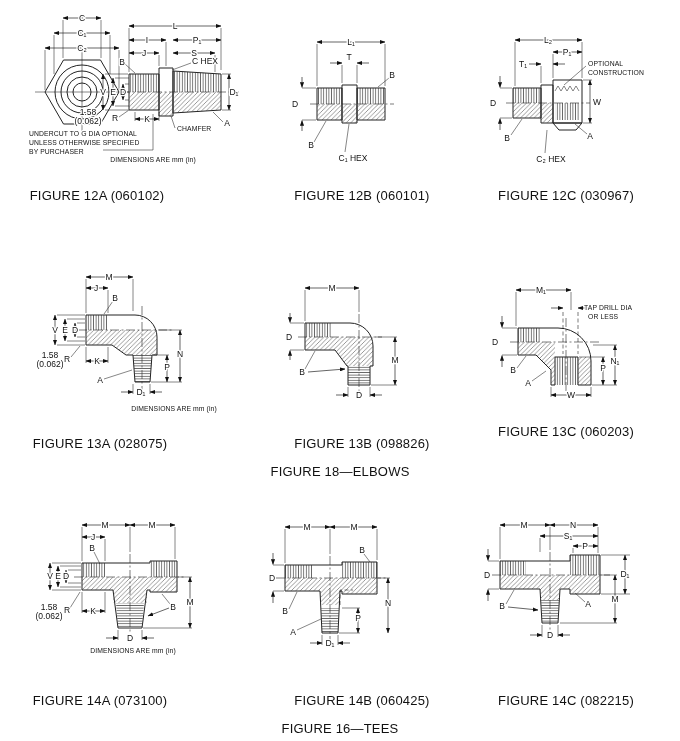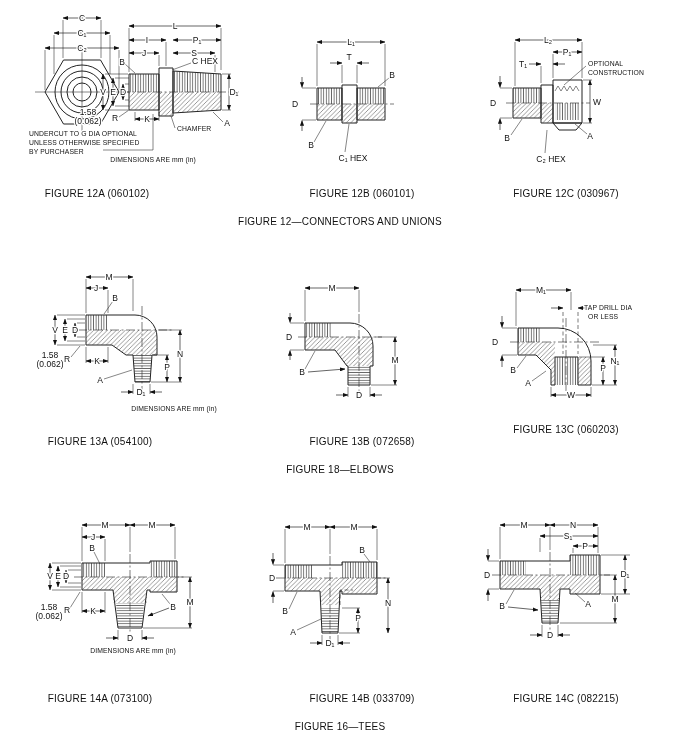--- a/index.html
+++ b/index.html
@@ -1,18 +1,18 @@
 <!DOCTYPE html>
 <html><head>
 <meta charset="utf-8">
 <style>
   html,body{margin:0;padding:0;background:#e8e8e8;}
   .page{position:relative;width:680px;height:741px;background:#ffffff;overflow:hidden;
         font-family:"Liberation Sans",sans-serif;}
-  .cap{position:absolute;transform:translateX(-50%);font-size:10px;color:#111;
+  .cap{position:absolute;transform:translateX(-50%);font-size:13px;color:#111;
        white-space:nowrap;letter-spacing:.2px;}
   svg{position:absolute;overflow:visible;}
   .o{fill:none;stroke:#222;stroke-width:1;stroke-linejoin:round;}
   .d{stroke:#222;stroke-width:.7;fill:none;}
   .x{stroke:#222;stroke-width:.55;fill:none;}
   .c{stroke:#222;stroke-width:.6;stroke-dasharray:9 2.5 2 2.5;fill:none;}
   .h{stroke:#222;stroke-width:.6;stroke-dasharray:4 2.5;fill:none;}
   text.l{font-family:"Liberation Sans",sans-serif;font-size:8.5px;fill:#111;text-anchor:middle;
          paint-order:stroke;stroke:#fff;stroke-width:2.6px;stroke-linejoin:round;}
   text.s{font-size:6.8px;letter-spacing:.1px;}
@@ -169,21 +169,20 @@
   <text class="l" x="29" y="129">B</text>
   <path class="x" d="M109 122L97 112"></path>
   <text class="l" x="112" y="127">A</text>
   <path class="x" d="M69 118L67 141"></path>
   <text class="l" x="73" y="150">C₂ HEX</text>
 </svg>
 
 <div class="cap" style="left:97px;top:188px">FIGURE 12A (060102)</div>
 <div class="cap" style="left:362px;top:188px">FIGURE 12B (060101)</div>
 <div class="cap" style="left:566px;top:188px">FIGURE 12C (030967)</div>
-<div class="cap" style="left:340px;top:216px">FIGURE 12—CONNECTORS AND UNIONS</div>
 
 <svg width="215" height="168" style="left:22px;top:258px">
   <path class="c" d="M56 72H150 M120 48V132"></path>
   <path class="o" d="M64 57H113A22 22 0 0 1 135 79V97H130L128 124H113L111 97H104L90 87H64Z"></path>
   <rect x="64" y="57" width="22" height="15" fill="url(#thr)"></rect>
   <polygon points="64,72 135,72 135,97 111,97 104,97 90,87 64,87" fill="url(#hat)"></polygon>
   <polygon points="111,97 130,97 128,124 113,124" fill="url(#thrH)"></polygon>
   <path class="x" d="M64 21V55 M111 21V53 M86 32V55"></path>
   <path class="d" d="M64 19H111" marker-start="url(#ar)" marker-end="url(#ar)"></path>
   <text class="l" x="87" y="22">M</text>
@@ -273,22 +272,22 @@
   <path class="d" d="M73 137H113" marker-start="url(#ar)" marker-end="url(#ar)"></path>
   <text class="l" x="93" y="140">W</text>
   <path class="x" d="M115 87H139 M114 127H139"></path>
   <path class="d" d="M137 87V127" marker-start="url(#ar)" marker-end="url(#ar)"></path>
   <text class="l" x="137" y="106">N₁</text>
   <path class="x" d="M101 99H127"></path>
   <path class="d" d="M125 99V127" marker-start="url(#ar)" marker-end="url(#ar)"></path>
   <text class="l" x="125" y="113">P</text>
 </svg>
 
-<div class="cap" style="left:100px;top:436px">FIGURE 13A (054100)</div>
-<div class="cap" style="left:362px;top:436px">FIGURE 13B (072658)</div>
+<div class="cap" style="left:100px;top:436px">FIGURE 13A (028075)</div>
+<div class="cap" style="left:362px;top:436px">FIGURE 13B (098826)</div>
 <div class="cap" style="left:566px;top:424px">FIGURE 13C (060203)</div>
 <div class="cap" style="left:340px;top:464px">FIGURE 18—ELBOWS</div>
 
 <svg width="215" height="160" style="left:20px;top:508px">
   <path class="c" d="M54 69H165 M110 46V128"></path>
   <path class="o" d="M62 55H130V53H157V84H130V82H127L122 120H98L93 82H62Z"></path>
   <rect x="62" y="55" width="23" height="14" fill="url(#thr)"></rect>
   <rect x="130" y="53" width="27" height="16" fill="url(#thr)"></rect>
   <rect x="62" y="69" width="68" height="13" fill="url(#hat)"></rect>
   <rect x="130" y="69" width="27" height="15" fill="url(#hat)"></rect>
@@ -400,17 +399,17 @@
   <path class="x" d="M28 96L36 82"></path>
   <path class="d" d="M30 99L60 102" marker-end="url(#ar)"></path>
   <text class="l" x="24" y="101">B</text>
   <path class="x" d="M64 117V129 M80 117V129"></path>
   <path class="d" d="M52 127H64" marker-end="url(#ar)"></path>
   <path class="d" d="M92 127H80" marker-end="url(#ar)"></path>
   <text class="l" x="72" y="130">D</text>
 </svg>
 
 <div class="cap" style="left:100px;top:693px">FIGURE 14A (073100)</div>
-<div class="cap" style="left:362px;top:693px">FIGURE 14B (033709)</div>
+<div class="cap" style="left:362px;top:693px">FIGURE 14B (060425)</div>
 <div class="cap" style="left:566px;top:693px">FIGURE 14C (082215)</div>
 <div class="cap" style="left:340px;top:721px">FIGURE 16—TEES</div>
 
 </div>
 
 </body></html>

